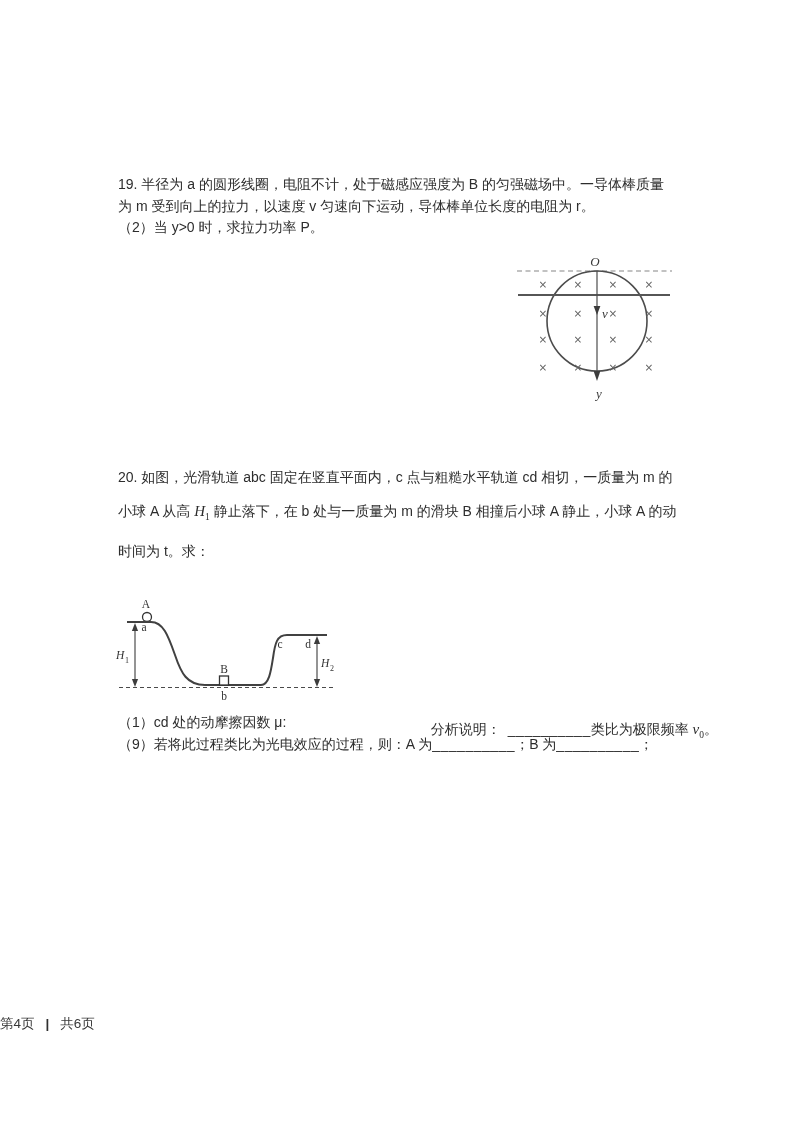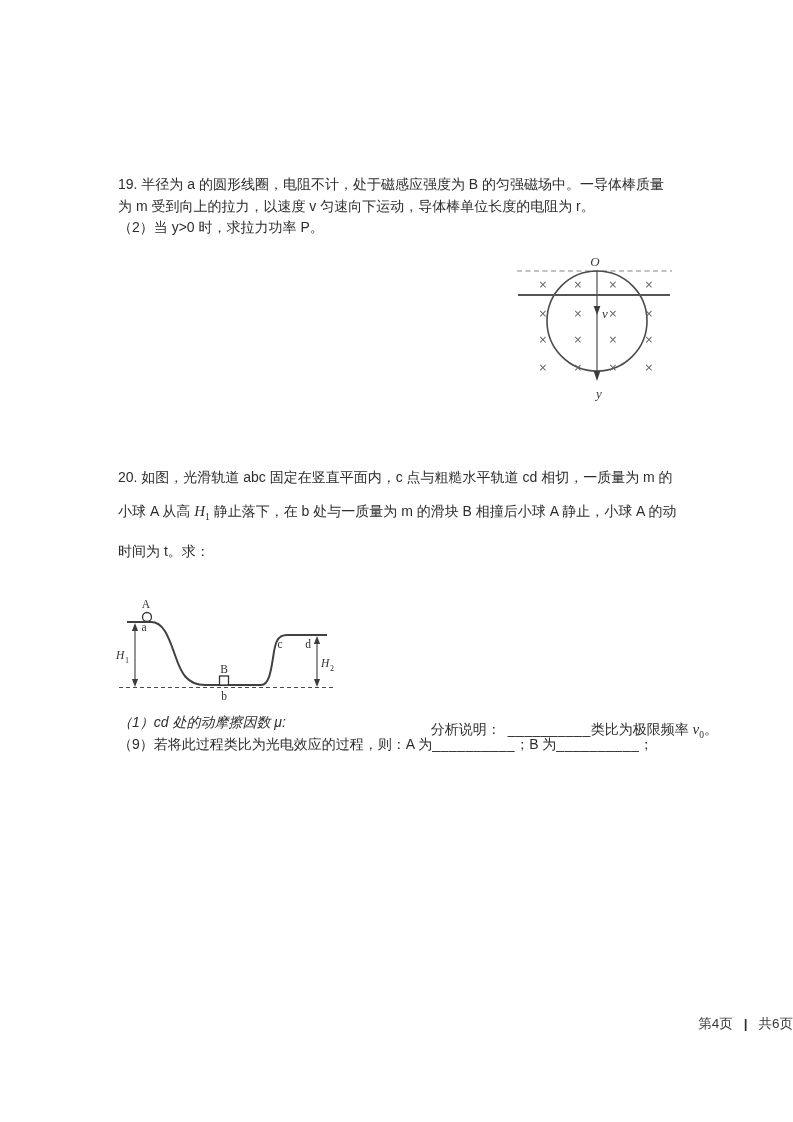--- a/index.html
+++ b/index.html
@@ -35,28 +35,28 @@
   .fig2 { position:absolute; left:113px; top:597px; }
   .track { fill:none; stroke:#414141; stroke-width:2; }
   .fdash { stroke:#4a4a4a; stroke-width:1; stroke-dasharray:4 3; }
   .harrow { stroke:#3c3c3c; stroke-width:1.1; }
   .flab2 { font-family:"Liberation Serif","DejaVu Serif",serif; font-size:11.5px; fill:#333333; }
   .fsub { font-size:8px; }
   .node { fill:#ffffff; stroke:#333333; stroke-width:1.3; }
 
   
   .parts { position:absolute; left:118px; width:600px; font-size:14px; }
-  .p1 { top:714px;font-style:italic; }
+  .p1 { top:714px; }
   .p2 { top:736px; }
   .p3 { top:721px;text-align:right; }
   .blank { letter-spacing:0.5px; }
   .gap-before { margin-left:7px; }
 
   
-  .footer { position:absolute; left:0; top:1014px; width:793px; text-align:right;
+  .footer { position:absolute; left:0; top:1014px; width:793px; text-align:left;
             font-size:13.5px; color:#383838; line-height:20px; }
   .footer .sep { font-weight:bold; margin:0 11px; color:#2f2f2f; }
 </style>
 </head>
 <body>
 
 <div class="page">
 
   <section class="q19">
     <div class="tline">19. 半径为 a 的圆形线圈，电阻不计，处于磁感应强度为 B 的匀强磁场中。一导体棒质量</div>

